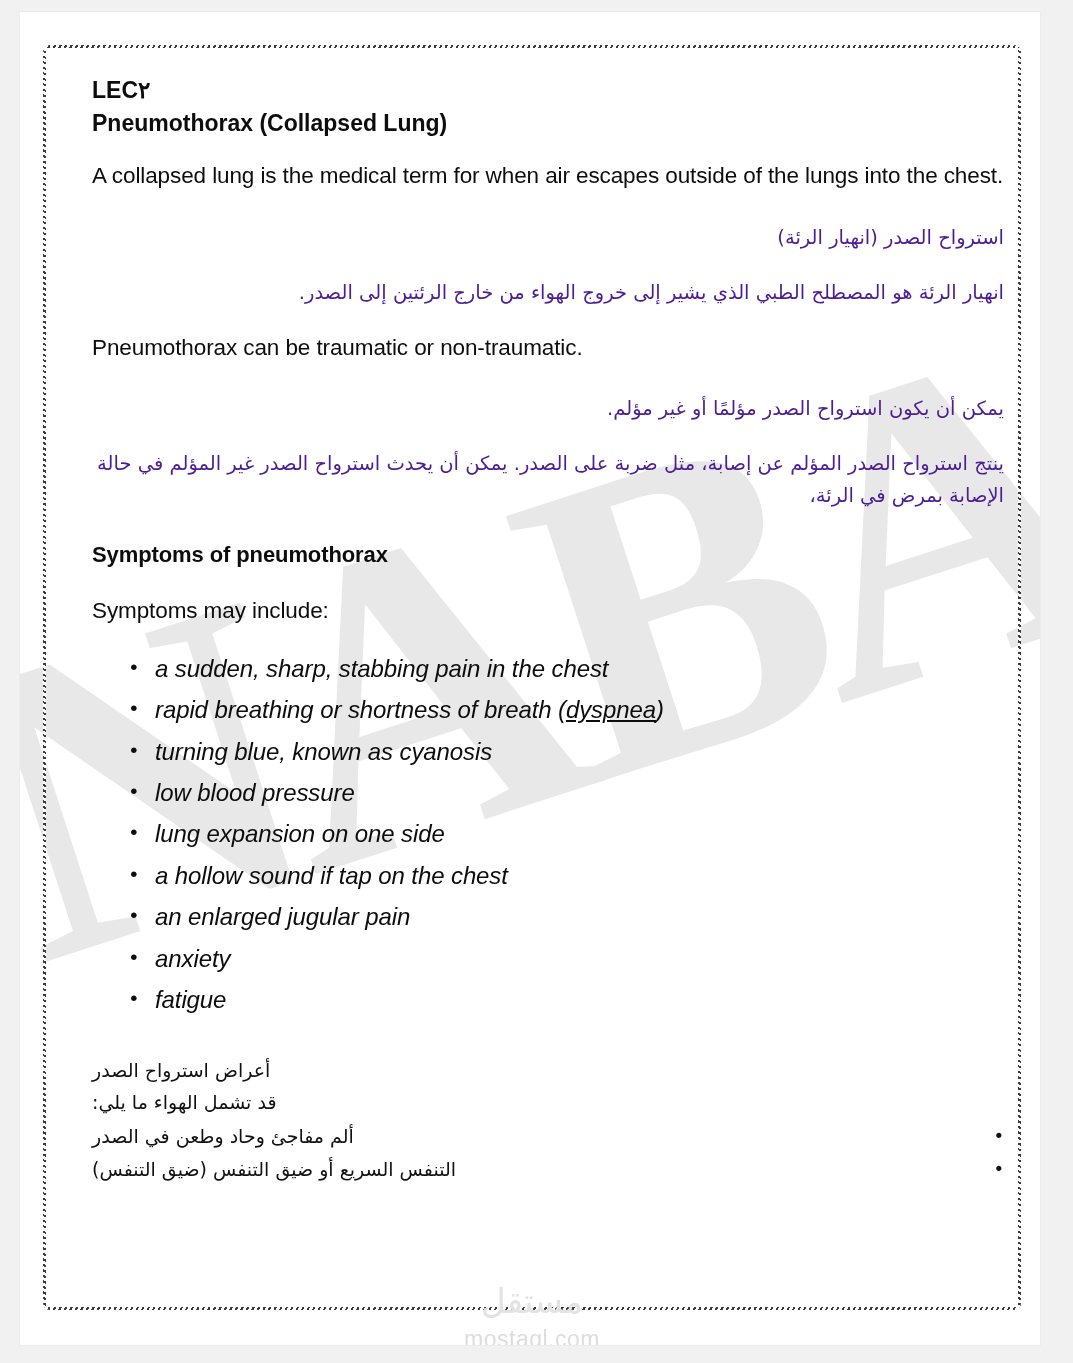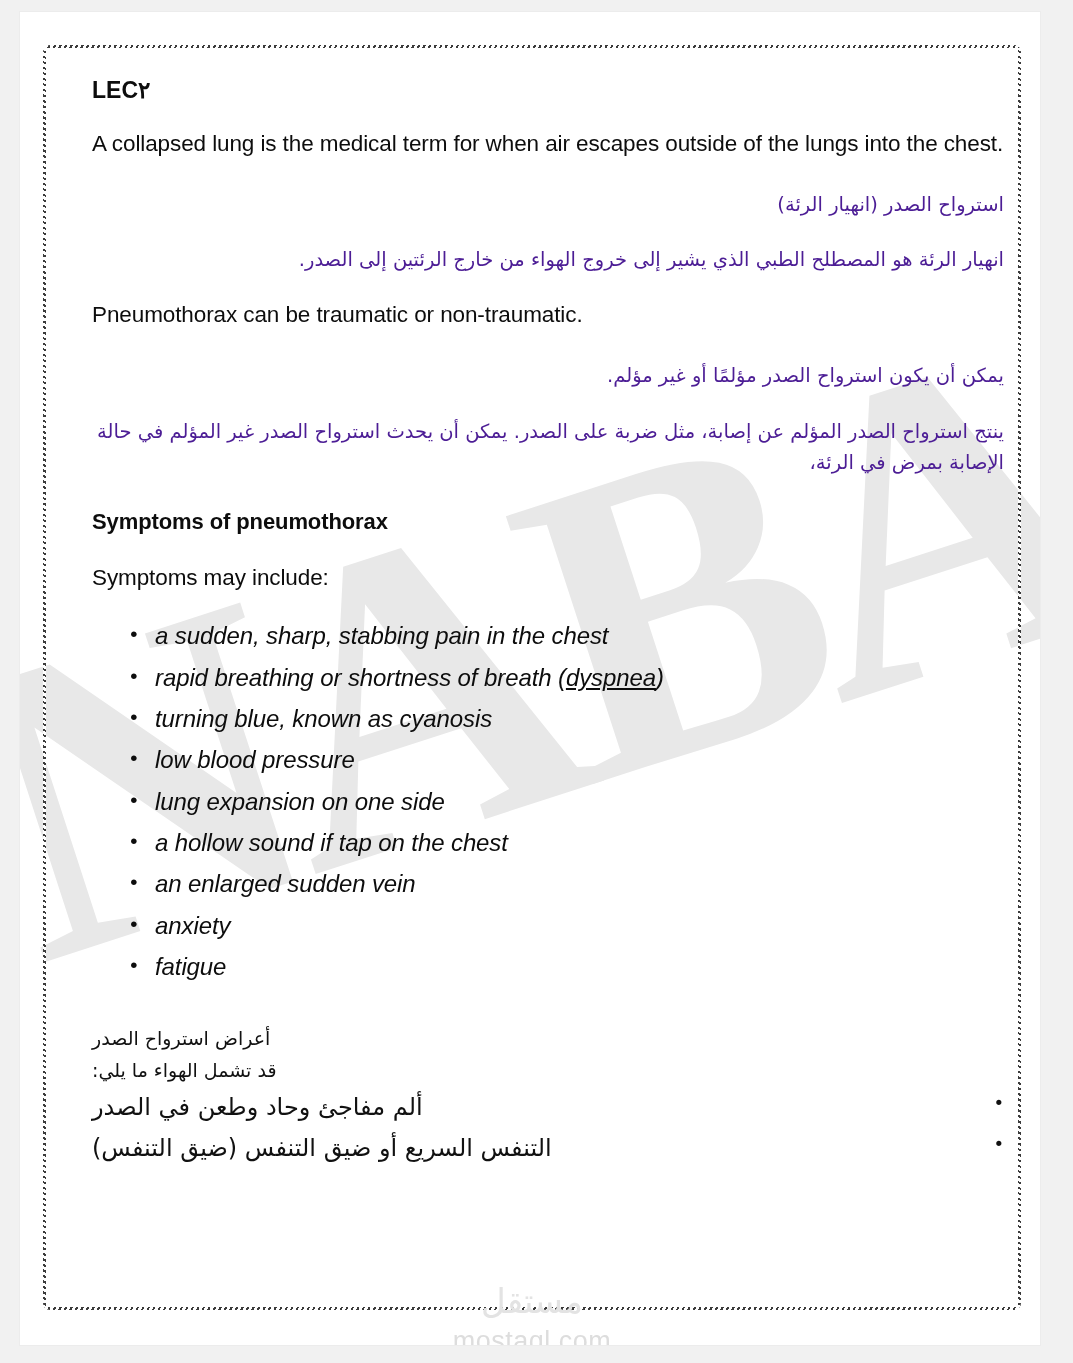--- a/index.html
+++ b/index.html
@@ -59,21 +59,21 @@
   }
   .mostaql-logo {
     font-family: "DejaVu Sans", sans-serif;
     font-size: 34px;
     color: #e3e3e3;
     line-height: 1;
     direction: rtl;
   }
   .mostaql-url {
     font-family: "Liberation Sans", sans-serif;
-    font-size: 27px;
+    font-size: 23px;
     color: #dddddd;
     letter-spacing: 0.5px;
     margin-top: 8px;
   }
 
   
   .doc-frame {
     position: absolute;
     left: 23px;
     top: 33px;
@@ -172,21 +172,21 @@
   ul.arabic-symptom-list {
     list-style: none;
     margin: 2px 0 0 0;
     padding: 0;
     direction: rtl;
   }
   ul.arabic-symptom-list li {
     position: relative;
     padding-right: 20px;
     margin-bottom: 2px;
-    font-size: 24px;
+    font-size: 19px;
     line-height: 1.62;
   }
   ul.arabic-symptom-list li::before {
     content: "\2022";
     position: absolute;
     right: 0;
     top: 0;
     font-size: 18px;
   }
 </style>
@@ -196,20 +196,21 @@
 <div class="page-sheet">
 
   <div class="watermark-naba">NABA</div>
 
   <div class="doc-frame"></div>
 
   <div class="content">
 
     <div class="title-block">
       <span class="title-line-1">LEC٢</span>
+      <span class="title-line-2">Pneumothorax (Collapsed Lung)</span>
     </div>
 
     <p class="para-en">A collapsed lung is the medical term for when air escapes outside of the lungs into the chest.</p>
 
     <p class="para-ar short">استرواح الصدر (انهيار الرئة)</p>
 
     <p class="para-ar">انهيار الرئة هو المصطلح الطبي الذي يشير إلى خروج الهواء من خارج الرئتين إلى الصدر.</p>
 
     <p class="para-en">Pneumothorax can be traumatic or non-traumatic.</p>
 
@@ -222,21 +223,21 @@
 
     <p class="para-en">Symptoms may include:</p>
 
     <ul class="symptom-list" id="symptom-list">
         <li>a sudden, sharp, stabbing pain in the chest</li>
         <li>rapid breathing or shortness of breath (<span class="underlined">dyspnea</span>)</li>
         <li>turning blue, known as cyanosis</li>
         <li>low blood pressure</li>
         <li>lung expansion on one side</li>
         <li>a hollow sound if tap on the chest</li>
-        <li>an enlarged sudden vein</li>
+        <li>an enlarged jugular pain</li>
         <li>anxiety</li>
         <li>fatigue</li>
       </ul>
 
     <div class="arabic-footer">
       <span class="af-line">أعراض استرواح الصدر</span>
       <span class="af-line">قد تشمل الهواء ما يلي:</span>
       <ul class="arabic-symptom-list" id="arabic-symptom-list">
           <li>ألم مفاجئ وحاد وطعن في الصدر</li>
           <li>التنفس السريع أو ضيق التنفس (ضيق التنفس)</li>

